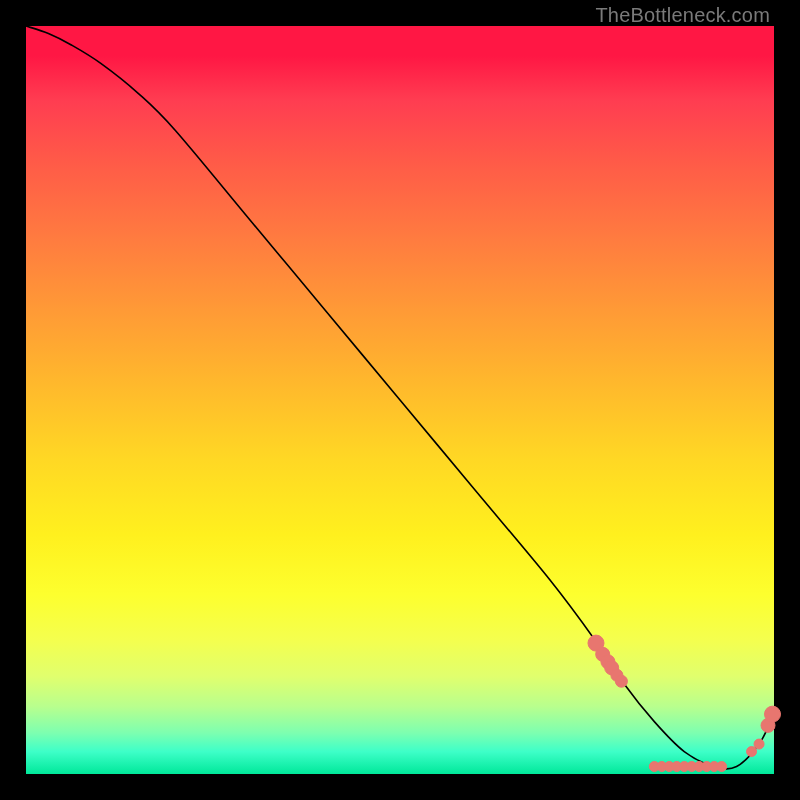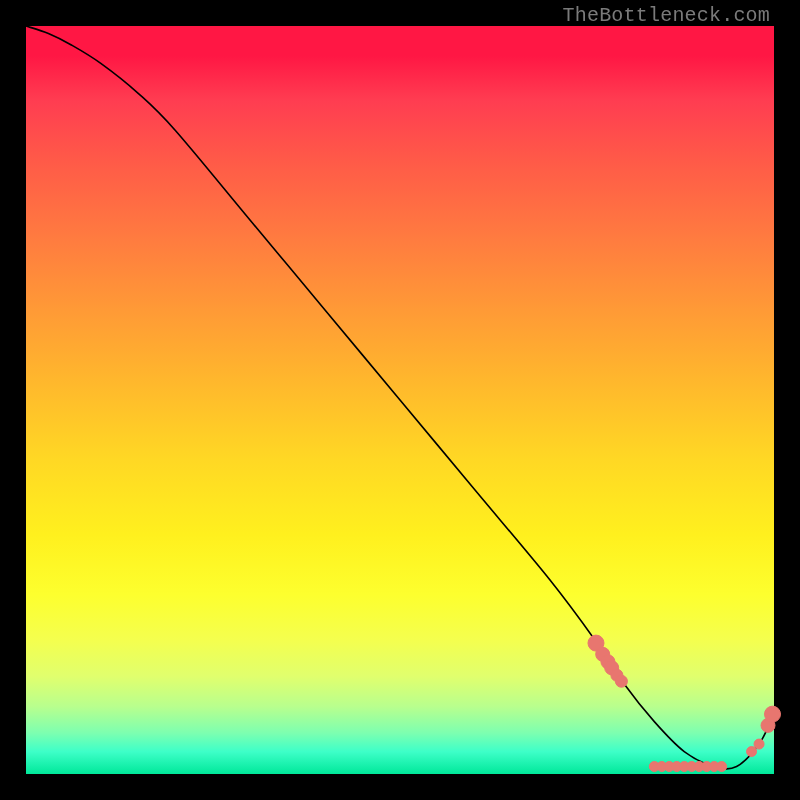--- a/index.html
+++ b/index.html
@@ -26,21 +26,21 @@
       #b8ff8e 91%,
       #7dffb0 94.5%,
       #3effc8 97%,
       #00e89a 100%
     );
   }
   .attrib {
     position: absolute;
     top: 4px;
     right: 30px;
-    font-family: Liberation Mono, monospace;
+    font-family: Liberation Sans, sans-serif;
     font-size: 20px;
     color: #7a7a7a;
     letter-spacing: 0.2px;
     margin-left: 36px;
   }
   svg.plot {
     position: absolute;
     left: 26px;
     top: 26px;
     width: 748px;

